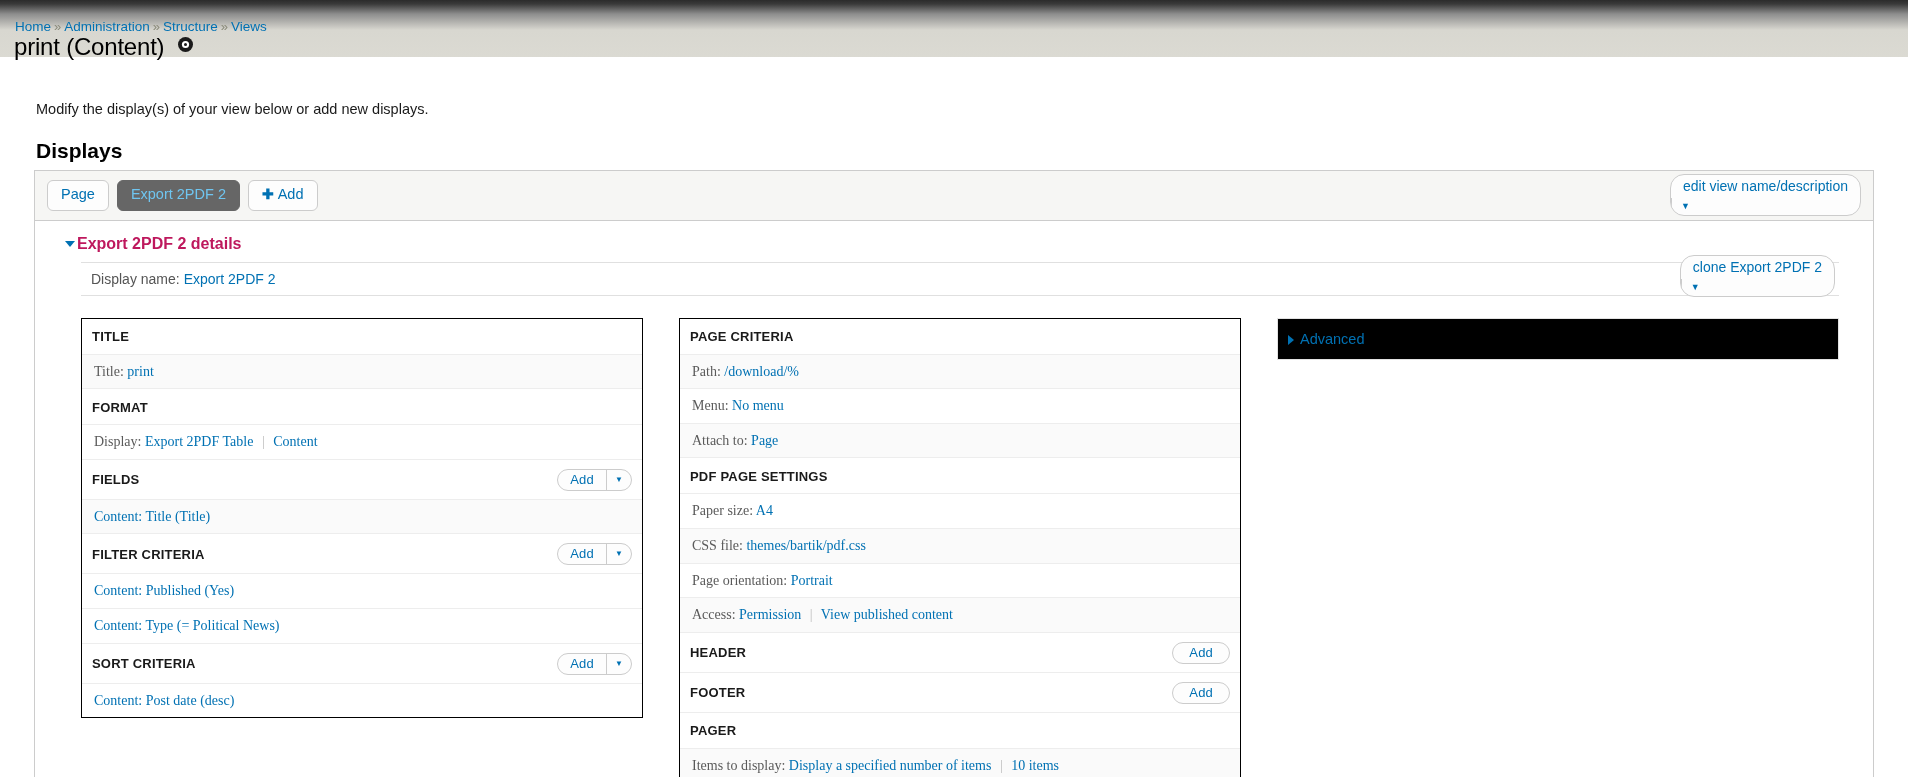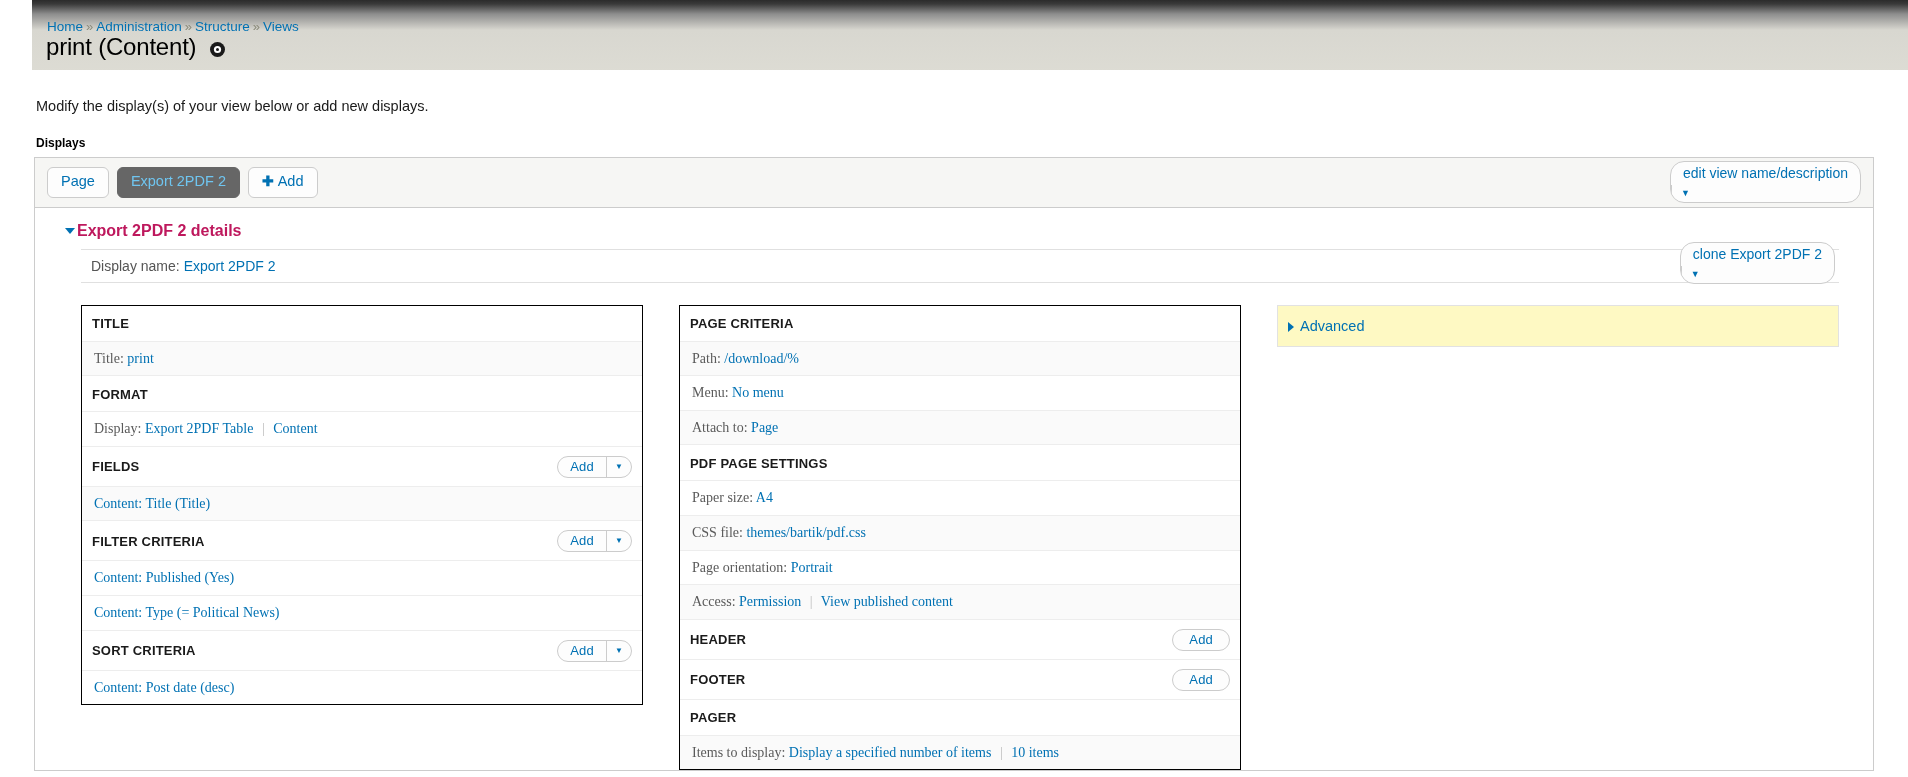--- a/index.html
+++ b/index.html
@@ -8,46 +8,45 @@
     width: 1908px; height: 777px;
     background: #fff;
     font-family: "Liberation Sans", sans-serif;
     font-size: 16px;
     color: #000;
     overflow: hidden;
   }
 
   
   #page-header {
-    height: 70px;
+    height: 57px;
     background: linear-gradient(to bottom, #2b2b2b 0px, #3a3a3a 4px, #8d8d8d 14px, #d8d7d0 30px, #dddcd4 75px);
     position: relative;
     padding: 0 0 0 16px;
-    margin-left: 32px;
   }
   #breadcrumb {
     position: absolute;
     top: 19px; left: 15px;
     font-size: 13.5px;
     white-space: nowrap;
   }
   #breadcrumb a {
     color: #0071b3;
     text-decoration: none;
   }
   #breadcrumb .sep {
     color: #8a8a7a;
     margin: 0 3px;
     font-size: 13px;
   }
   #title-row {
     position: absolute;
     top: 33px; left: 14px;
     display: flex;
-    align-items: center;
+    align-items: flex-start;
     gap: 14px;
   }
   #page-title {
     font-size: 24px;
     font-weight: normal;
     color: #000;
     margin: 0;
     letter-spacing: -0.2px;
   }
   .cog-icon {
@@ -61,25 +60,25 @@
   }
 
   
   #content-area {
     padding: 0 34px;
     background: #fff;
   }
   #intro-text {
     font-size: 14.5px;
     color: #1a1a1a;
-    padding: 28px 0 0 0;
+    padding: 44px 0 0 0;
     margin: 0 0 0 2px;
   }
   #displays-heading {
-    font-size: 12px;
+    font-size: 21px;
     font-weight: bold;
     color: #000;
     margin: 22px 0 7px 2px;
   }
 
   
   #views-edit {
     border: 1px solid #ccc;
     background: #fff;
   }
@@ -245,21 +244,21 @@
     color: #0071b3;
     font-size: 8px;
   }
   .add-pill.solo .pill-label { padding: 2px 16px 3px; }
 
   #advanced-panel {
     border: 1px solid #e2e2e2;
     padding: 11px 10px 11px 22px;
     position: relative;
     cursor: pointer;
-    background: #fef9c3;
+    background: #000000;
   }
   #advanced-panel .caret-right {
     position: absolute;
     left: 10px; top: 16px;
     width: 0; height: 0;
     border-top: 5px solid transparent;
     border-bottom: 5px solid transparent;
     border-left: 6px solid #0071b3;
   }
   #advanced-label {

